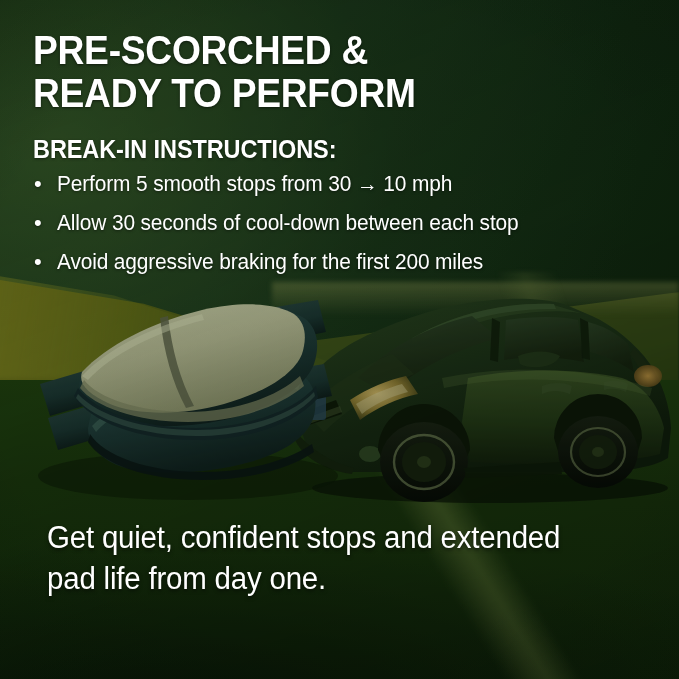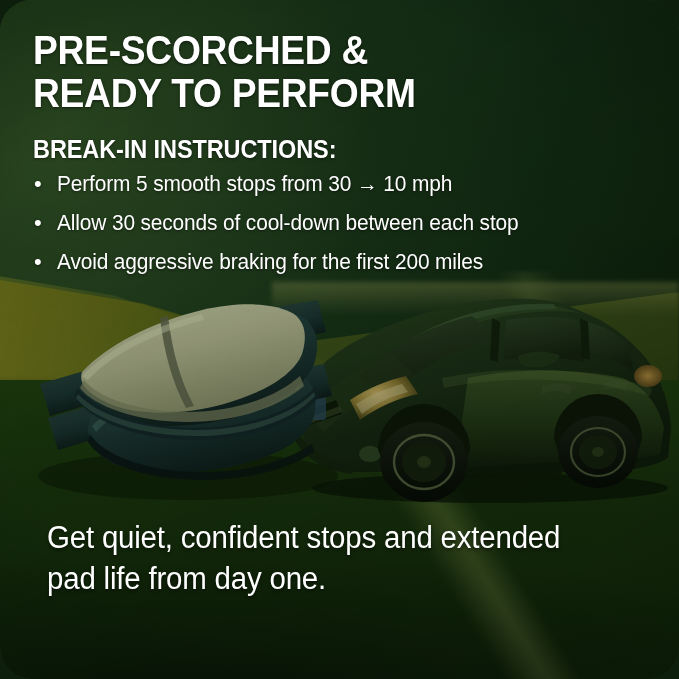--- a/index.html
+++ b/index.html
@@ -7,21 +7,20 @@
     padding: 0;
     background: #0d1f0c;
   }
   #poster {
     position: relative;
     width: 679px;
     height: 679px;
     overflow: hidden;
     background: #16301a;
     font-family: "Liberation Sans", sans-serif;
-    border-radius: 32px;
     -webkit-font-smoothing: antialiased;
   }
 
   
   .layer { position: absolute; inset: 0; }
 
   .sky {
     background:
       radial-gradient(120% 95% at 8% 22%, rgba(74,110,52,0.55) 0%, rgba(40,70,30,0.25) 42%, rgba(12,33,8,0) 72%),
       linear-gradient(118deg, #1d3b1a 0%, #17331a 34%, #112a12 62%, #0c2108 100%);

